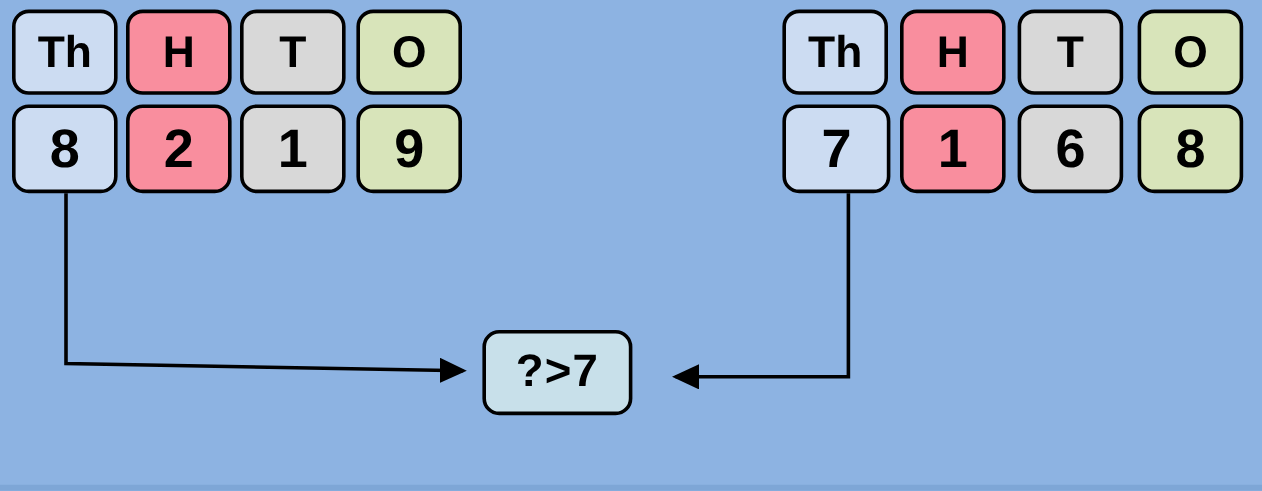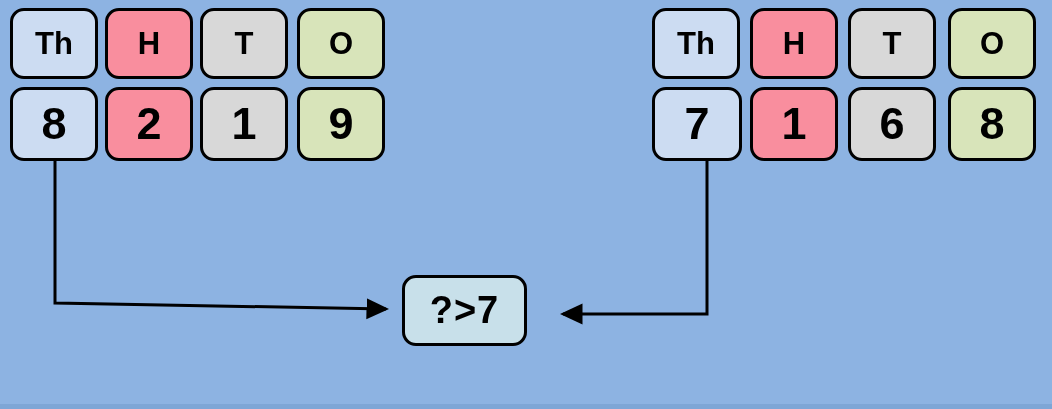--- a/index.html
+++ b/index.html
@@ -17,21 +17,21 @@
     position: absolute;
     box-sizing: border-box;
     border: 3px solid #000;
     border-radius: 14px;
     display: flex;
     align-items: center;
     justify-content: center;
     color: #000;
     font-weight: bold;
   }
-  .header-box { font-size: 31px; }
+  .header-box { font-size: 37px; }
   .digit-box  { font-size: 45px; }
   .compare-box {
     font-size: 38px;
     border-width: 3.5px;
     letter-spacing: 1px;
   }
   .arrows {
     position: absolute;
     left: 0; top: 0;
     width: 1052px;

